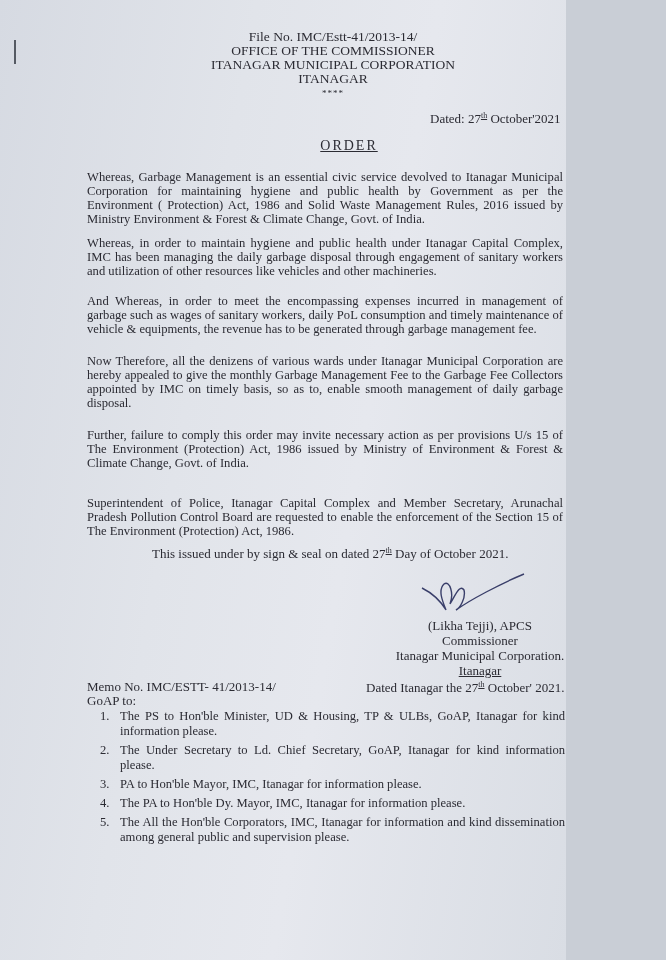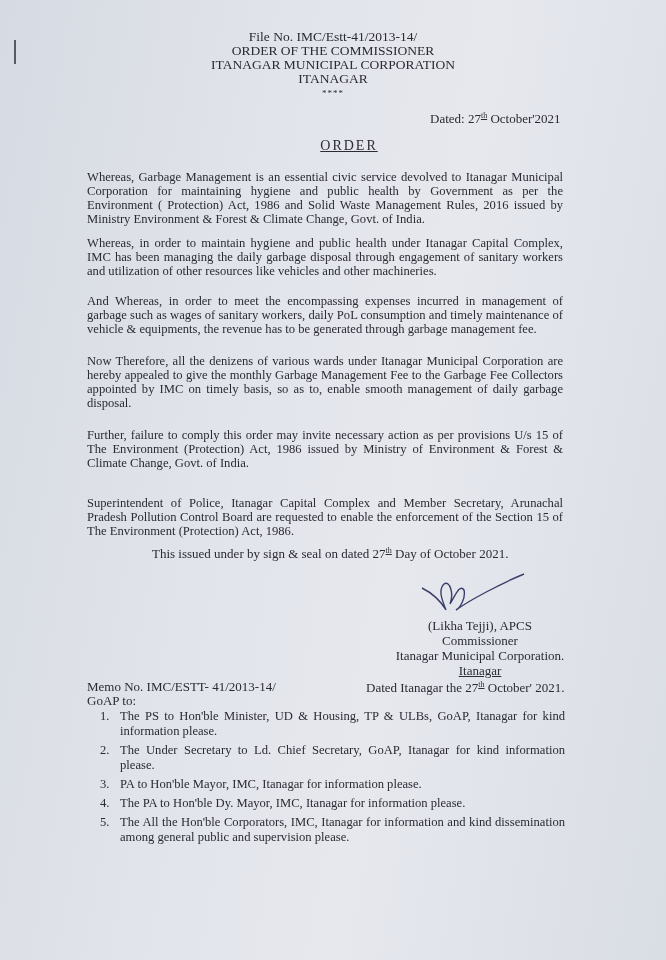--- a/index.html
+++ b/index.html
@@ -1,38 +1,38 @@
 <!DOCTYPE html>
 <html><head>
 <meta charset="utf-8">
 <style>
   html,body{margin:0;padding:0;}
   body{width:666px;height:960px;overflow:hidden;background:#c9ced6;font-family:"Liberation Serif","DejaVu Serif",serif;color:#2b2b33;}
-  .paper{position:absolute;left:0;top:0;width:666px;height:960px;background:linear-gradient(100deg,#d6dae2 0%,#e1e4ea 35%,#e6e8ee 60%,#d9dde4 100%);}
+  .paper{position:absolute;left:0;top:0;width:566px;height:960px;background:linear-gradient(100deg,#d6dae2 0%,#e1e4ea 35%,#e6e8ee 60%,#d9dde4 100%);}
   .edge{position:absolute;left:14px;top:40px;width:2px;height:24px;background:#555a63;}
   .hdr{position:absolute;left:0;width:666px;text-align:center;font-size:13.5px;line-height:14.5px;}
   .abs{position:absolute;font-size:13px;line-height:15px;}
   .para{position:absolute;left:87px;width:476px;font-size:12.6px;line-height:14px;text-align:justify;}
   .order{position:absolute;left:16px;width:666px;top:138px;text-align:center;font-size:14px;letter-spacing:2px;text-decoration:underline;}
   sup{font-size:8px;text-decoration:underline;}
   .sigblock{position:absolute;left:380px;width:200px;text-align:center;font-size:13px;line-height:15px;}
   .list{position:absolute;left:100px;width:465px;font-size:12.6px;line-height:15px;text-align:justify;}
   .li{display:flex;margin-bottom:4px;}
   .num{width:20px;flex:none;}
   .txt{flex:1;}
   .sig{position:absolute;left:420px;top:570px;}
 </style>
 </head>
 <body>
 
 <div class="paper">
   <div class="edge"></div>
 
   <div class="hdr" style="top:30px">File No. IMC/Estt-41/2013-14/</div>
-  <div class="hdr" style="top:44px">ORDER OF THE COMMISSIONER</div>
+  <div class="hdr" style="top:44px">OFFICE OF THE COMMISSIONER</div>
   <div class="hdr" style="top:58px">ITANAGAR MUNICIPAL CORPORATION</div>
   <div class="hdr" style="top:72px">ITANAGAR</div>
   <div class="hdr" style="top:86px;font-size:9px;letter-spacing:1px">****</div>
 
   <div class="abs" style="left:430px;top:108px"><span>Dated: 27</span><sup>th</sup><span> October'2021</span></div>
 
   <div class="order">ORDER</div>
 
   <div class="para" style="top:170px">Whereas, Garbage Management is an essential civic service devolved to Itanagar Municipal Corporation for maintaining hygiene and public health by Government as per the Environment ( Protection) Act, 1986 and Solid Waste Management Rules, 2016 issued by Ministry Environment &amp; Forest &amp; Climate Change, Govt. of India.</div>
   <div class="para" style="top:236px">Whereas, in order to maintain hygiene and public health under Itanagar Capital Complex, IMC has been managing the daily garbage disposal through engagement of sanitary workers and utilization of other resources like vehicles and other machineries.</div>

